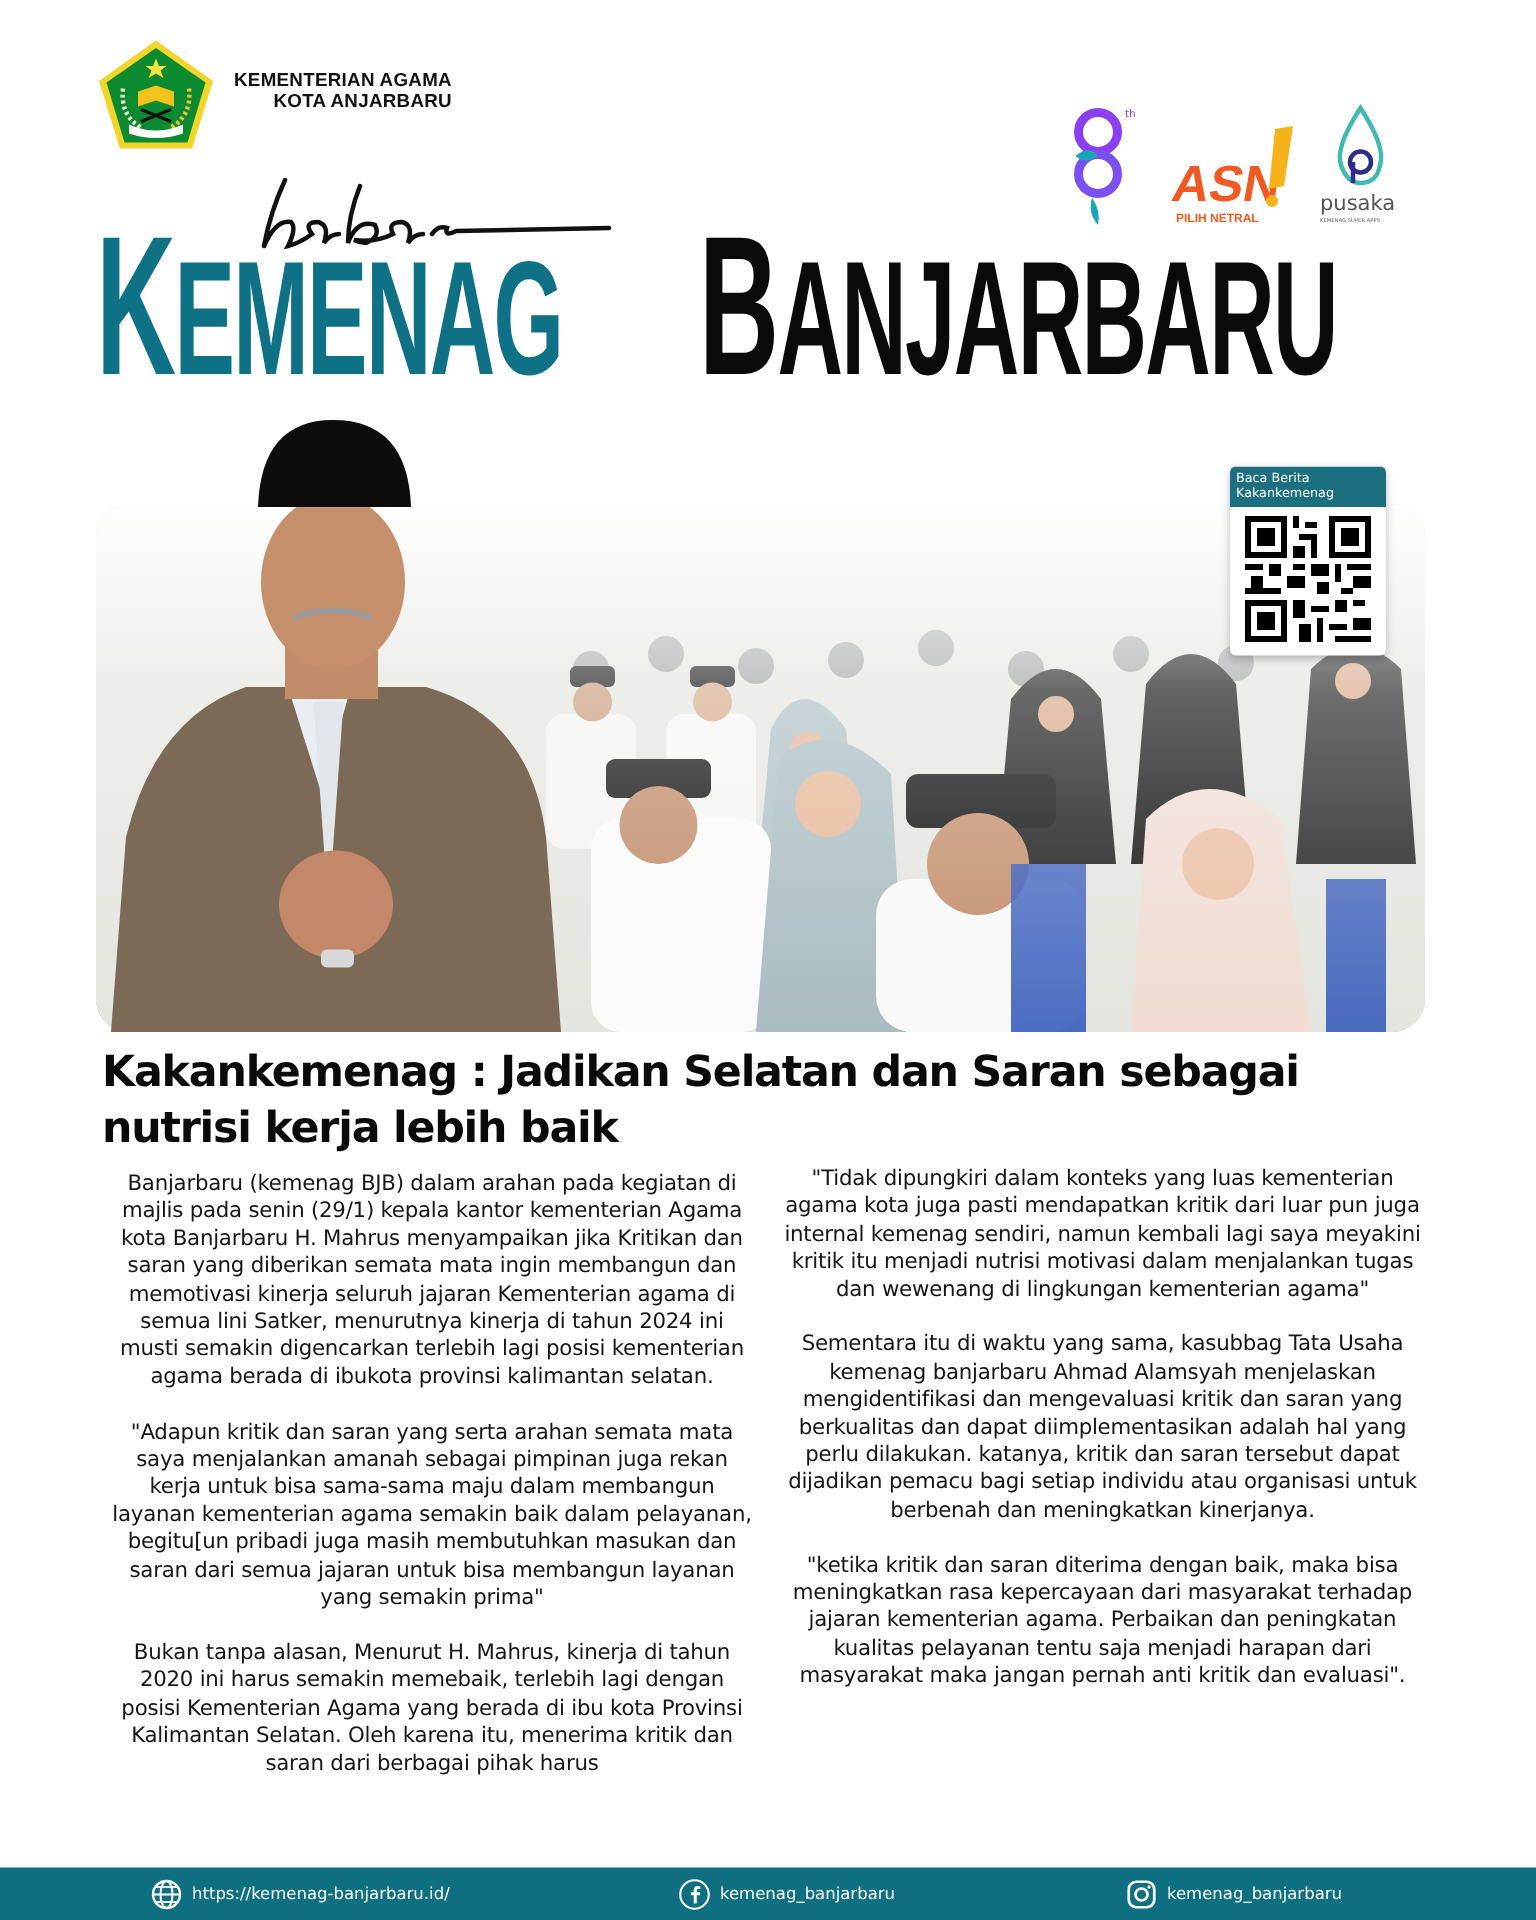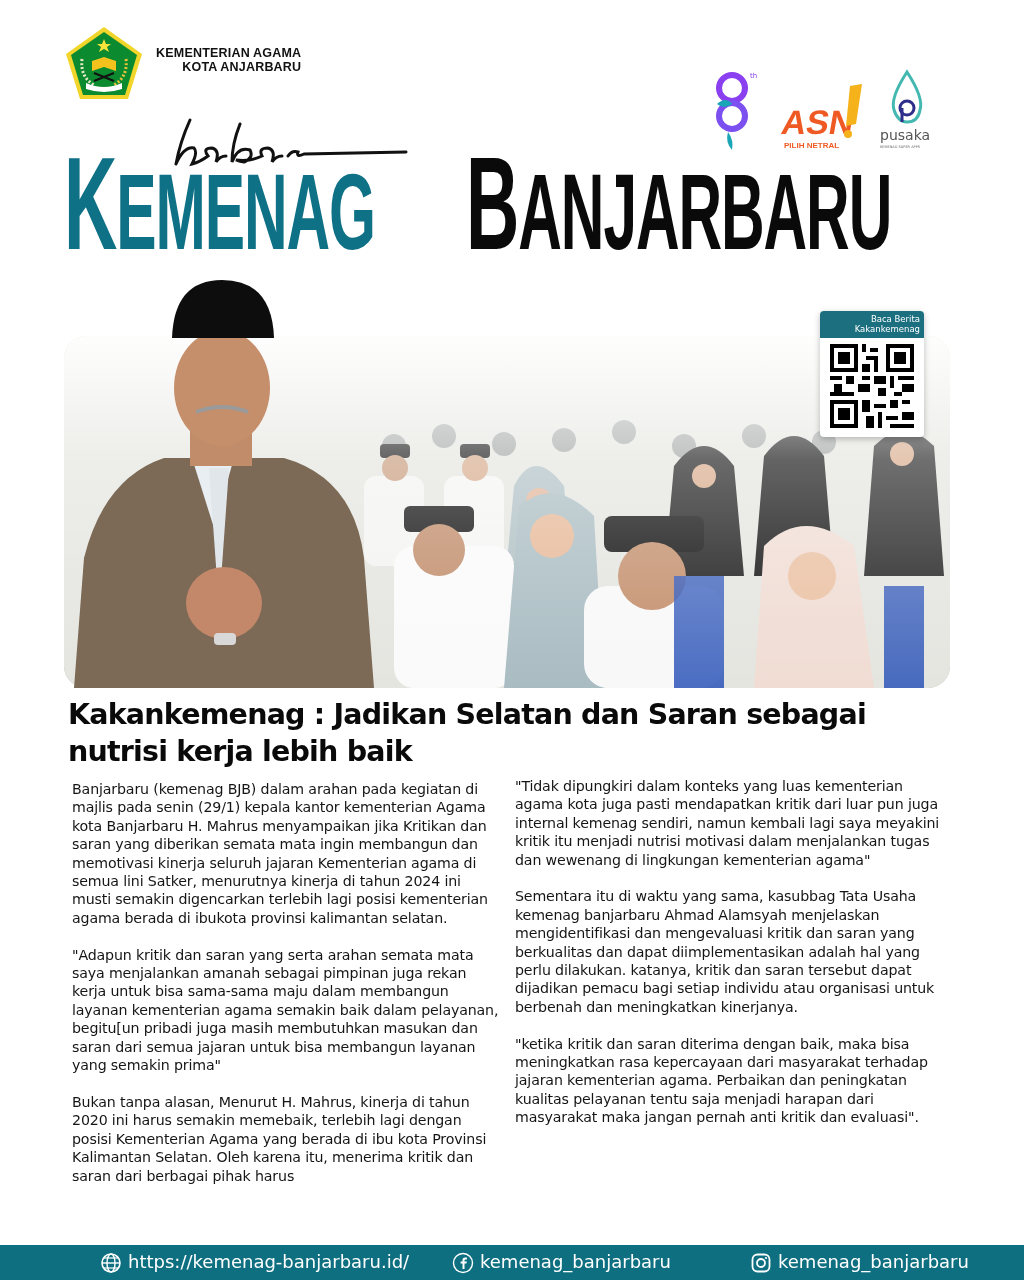--- a/index.html
+++ b/index.html
@@ -20,35 +20,35 @@
   .mast-kemenag .big { font-size: 132px; }
   .mast-banjar { position: absolute; left: 402px; top: 0; color: #0a0a0a; font-size: 108px; line-height: 108px; transform: scaleX(0.56); letter-spacing: -2px; }
   .mast-banjar .big { font-size: 132px; }
 
   
   .hero { position: absolute; left: 64px; top: 336px; width: 886px; height: 352px; border-radius: 22px; overflow: hidden;
           background: linear-gradient(180deg, #ffffff 0%, #f1f2ef 18%, #d8dad4 40%, #c7cac2 60%, #b6b9b0 100%); }
   .hero-crowd { position: absolute; inset: 0; }
   .person-main { position: absolute; left: 64px; top: 278px; width: 320px; height: 410px; }
   .qr-card { position: absolute; left: 820px; top: 311px; width: 104px; height: 126px; background: #fff; border-radius: 4px; box-shadow: 0 2px 6px rgba(0,0,0,0.25); overflow: hidden; }
-  .qr-head { background: #1b6f7f; color: #fff; font-size: 8.5px; line-height: 10px; text-align: right; padding: 3px 4px 4px; font-family: "DejaVu Sans", sans-serif; }
+  .qr-head { background: #1b6f7f; color: #fff; font-size: 8.5px; line-height: 10px; text-align: left; padding: 3px 4px 4px; font-family: "DejaVu Sans", sans-serif; }
   .qr-code { display: block; margin: 6px auto 0; width: 84px; height: 84px; }
 
   
   .headline { position: absolute; left: 68px; top: 696px; width: 890px; font-family: "DejaVu Sans", sans-serif; font-weight: 700; font-size: 28.5px; line-height: 37px; color: #0a0a0a; letter-spacing: -0.8px; }
 
   
-  .col { position: absolute; font-family: "DejaVu Sans", sans-serif; font-size: 14.2px; line-height: 18.4px; color: #151515; letter-spacing: -0.15px; }
+  .col { position: absolute; font-family: "DejaVu Sans", sans-serif; font-size: 14.2px; line-height: 18.4px; color: #151515; letter-spacing: -0.15px; text-align: center; }
   .col-left { left: 72px; top: 780px; width: 432px; }
   .col-right { left: 515px; top: 777px; width: 440px; }
   .col p { margin-bottom: 18.4px; }
 
   
   .footer { position: absolute; left: 0; top: 1245px; width: 1024px; height: 35px; background: #0e6f80; color: #fff; }
-  .f-item { position: absolute; top: 7px; display: flex; align-items: flex-start; gap: 6px; font-family: "DejaVu Sans", sans-serif; font-size: 18px; line-height: 20px; color: #ffffff; }
+  .f-item { position: absolute; top: 7px; display: flex; align-items: center; gap: 6px; font-family: "DejaVu Sans", sans-serif; font-size: 11px; line-height: 20px; color: #ffffff; }
   .f-web { left: 100px; }
   .f-fb { left: 452px; }
   .f-ig { left: 750px; }
   .f-icon { width: 22px; height: 22px; display: inline-block; }
 </style>
 </head>
 <body>
 
 <div class="logo-wrap">
   <svg width="80" height="76" viewBox="0 0 80 76">

